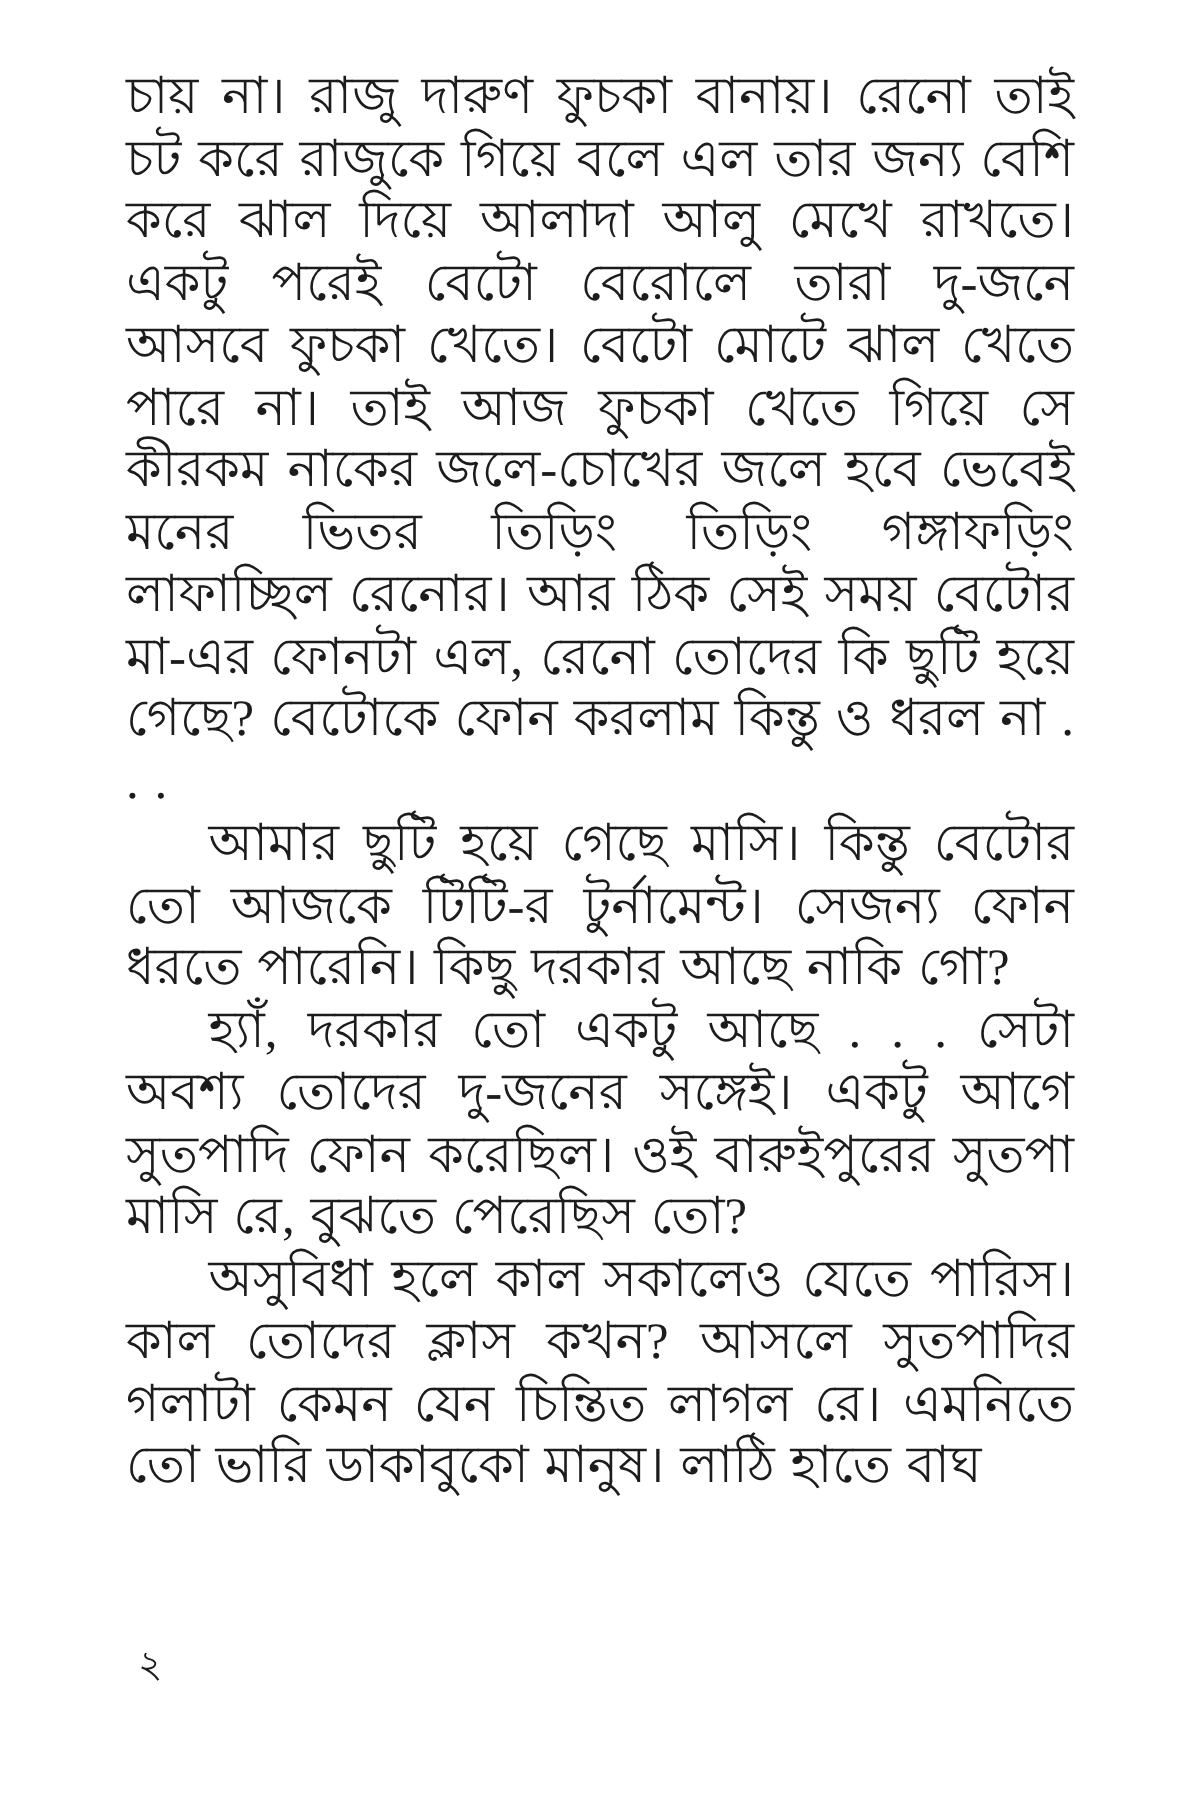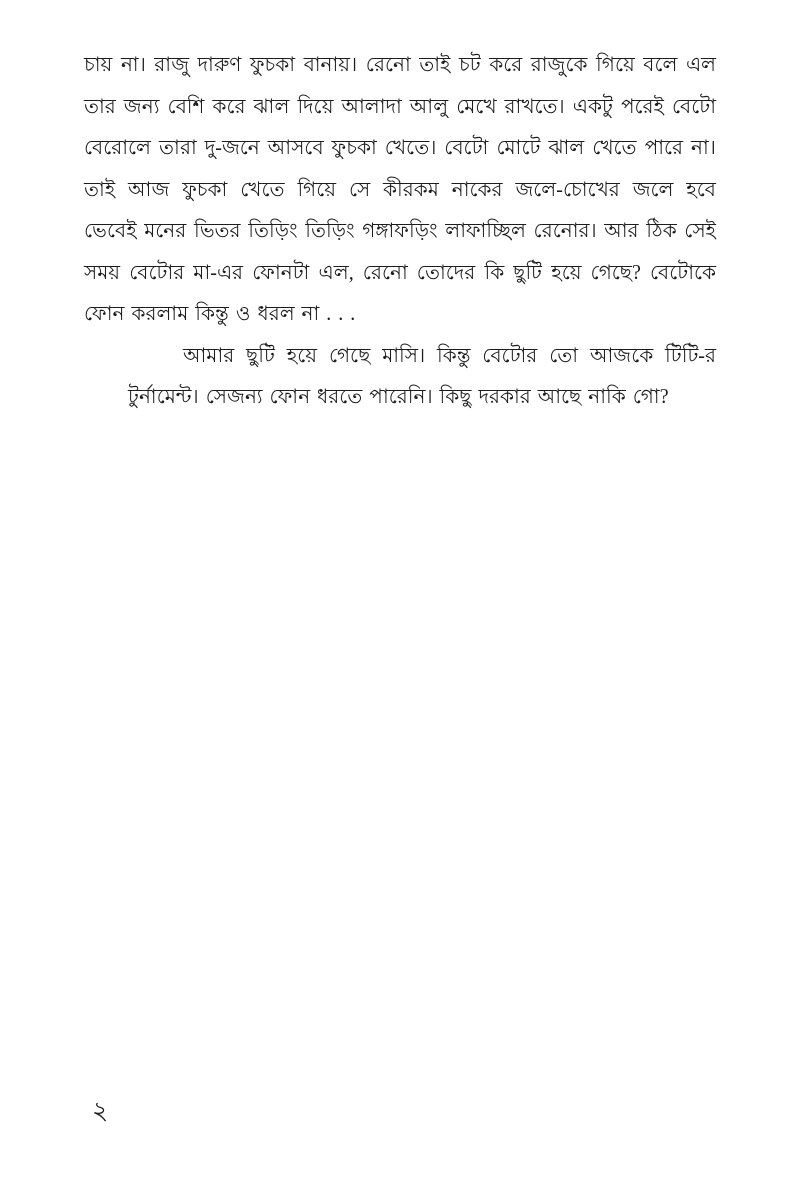--- a/index.html
+++ b/index.html
@@ -25,41 +25,42 @@
   }
   .text-block {
     position: absolute;
     top: 44px;
     left: 84px;
     width: 632px;
   }
   .text-block p {
     margin: 0;
     padding: 0;
-    font-size: 20px;
+    font-size: 34px;
     line-height: 41.5px;
     text-align: justify;
     color: #1c1c1c;
     word-spacing: 2px;
   }
   .text-block p.indented {
     text-indent: 55px;
-    margin-left: 44px;
   }
   .page-number {
     position: absolute;
     left: 92px;
     top: 1096px;
     font-size: 25px;
     line-height: 30px;
     color: #1c1c1c;
   }
 </style>
 </head>
 <body>
 
 <div class="book-page">
   <div class="text-block">
     <p>চায় না। রাজু দারুণ ফুচকা বানায়। রেনো তাই চট করে রাজুকে গিয়ে বলে এল তার জন্য বেশি করে ঝাল দিয়ে আলাদা আলু মেখে রাখতে। একটু পরেই বেটো বেরোলে তারা দু-জনে আসবে ফুচকা খেতে। বেটো মোটে ঝাল খেতে পারে না। তাই আজ ফুচকা খেতে গিয়ে সে কীরকম নাকের জলে-চোখের জলে হবে ভেবেই মনের ভিতর তিড়িং তিড়িং গঙ্গাফড়িং লাফাচ্ছিল রেনোর। আর ঠিক সেই সময় বেটোর মা-এর ফোনটা এল, রেনো তোদের কি ছুটি হয়ে গেছে? বেটোকে ফোন করলাম কিন্তু ও ধরল না . . .</p>
     <p class="indented">আমার ছুটি হয়ে গেছে মাসি। কিন্তু বেটোর তো আজকে টিটি-র টুর্নামেন্ট। সেজন্য ফোন ধরতে পারেনি। কিছু দরকার আছে নাকি গো?</p>
+    <p class="indented">হ্যাঁ, দরকার তো একটু আছে . . . সেটা অবশ্য তোদের দু-জনের সঙ্গেই। একটু আগে সুতপাদি ফোন করেছিল। ওই বারুইপুরের সুতপা মাসি রে, বুঝতে পেরেছিস তো?</p>
+    <p class="indented">অসুবিধা হলে কাল সকালেও যেতে পারিস। কাল তোদের ক্লাস কখন? আসলে সুতপাদির গলাটা কেমন যেন চিন্তিত লাগল রে। এমনিতে তো ভারি ডাকাবুকো মানুষ। লাঠি হাতে বাঘ</p>
   </div>
   <div class="page-number">২</div>
 </div>
 
 </body></html>

